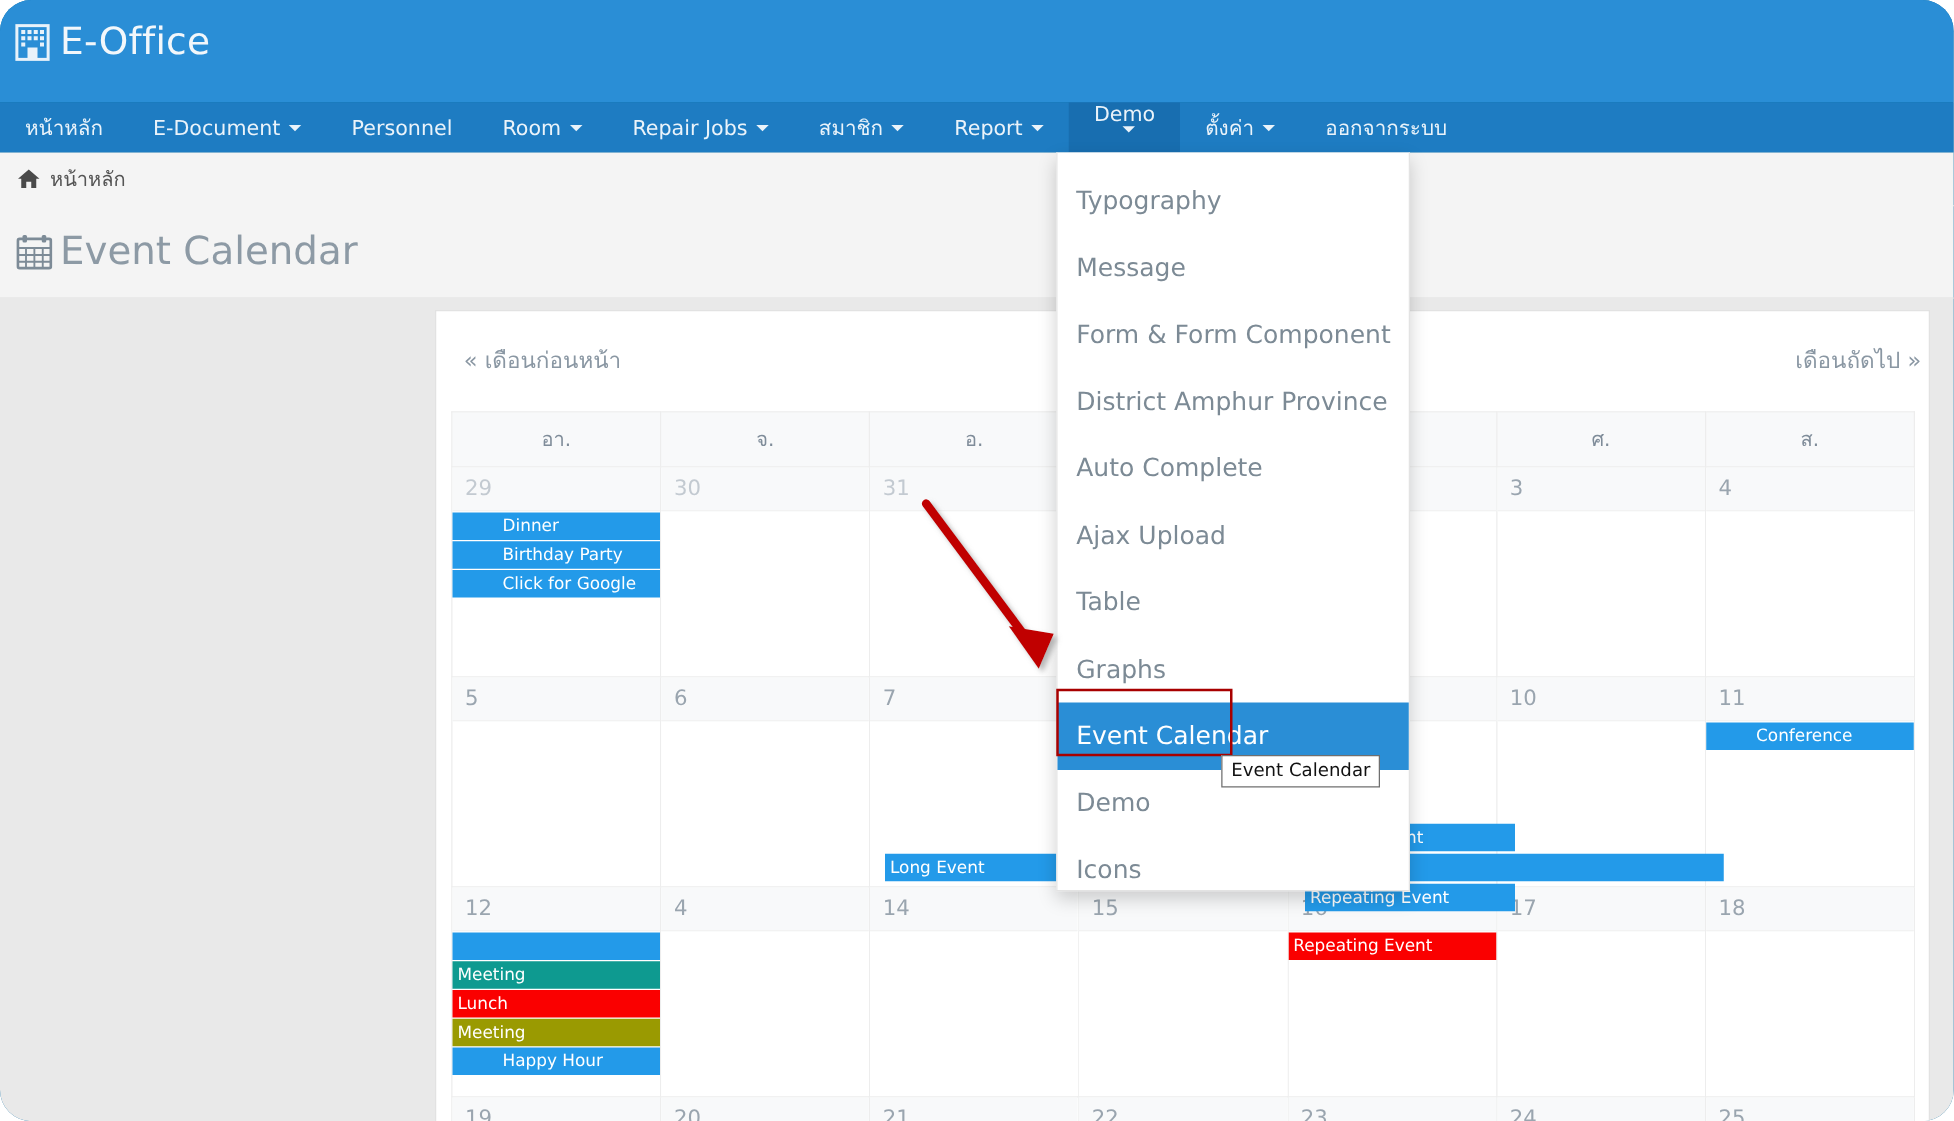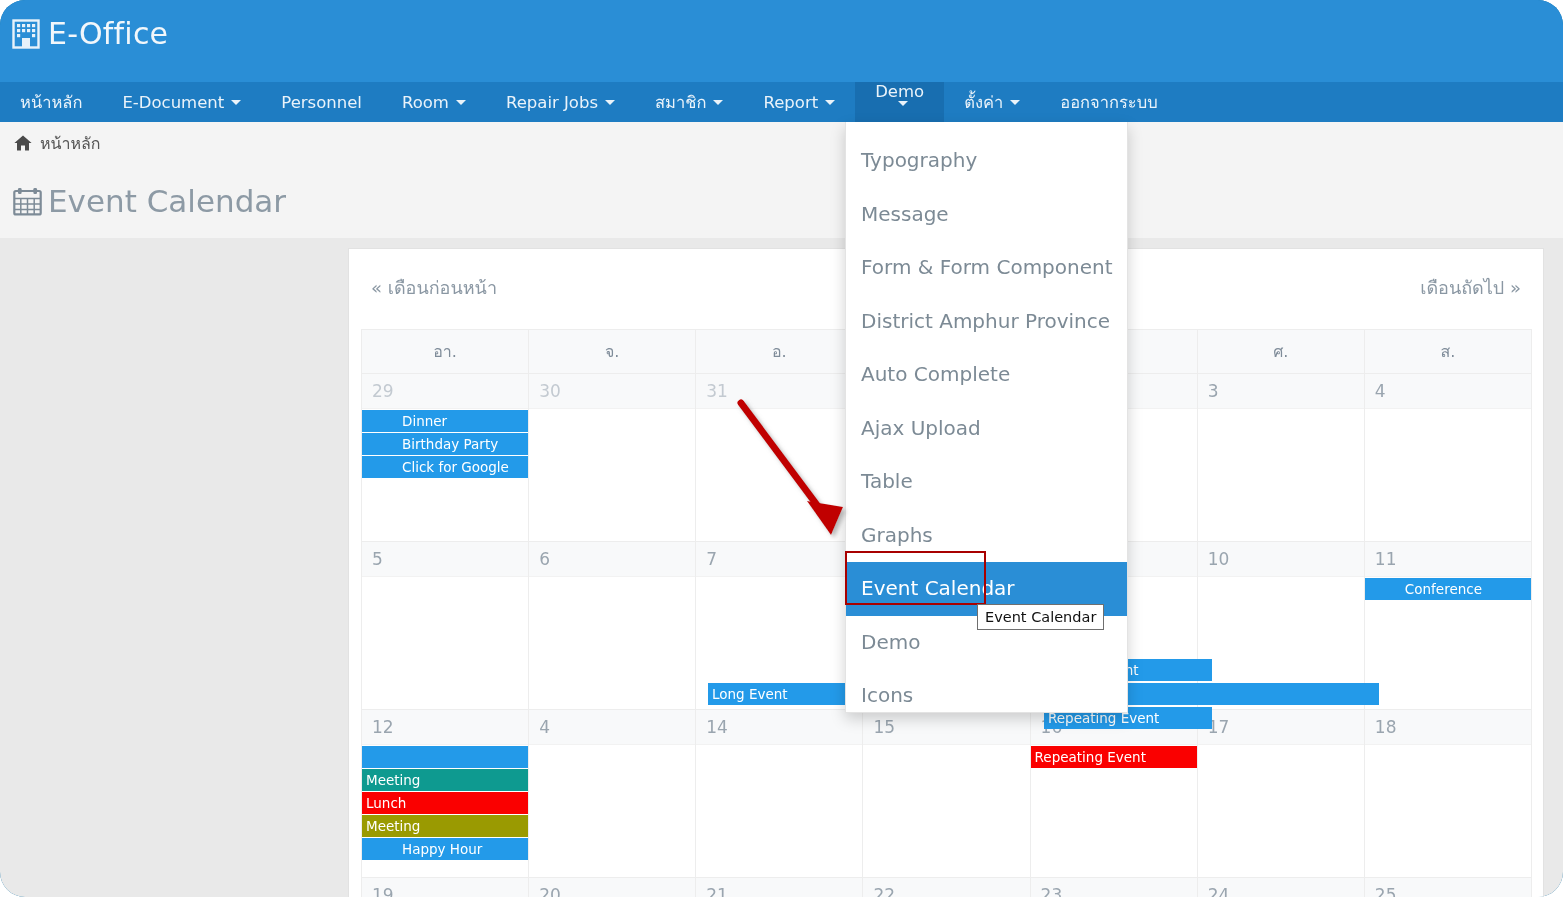--- a/index.html
+++ b/index.html
@@ -77,21 +77,21 @@
     background:#fff;border:1px solid #e2e2e2;box-sizing:border-box;
   }
 
   .cal-nav{
     position:absolute;left:0;top:0;width:1194px;height:72px;
   }
   .cal-prev{
     position:absolute;left:22px;top:24px;color:#8a97a3;font-size:18px;cursor:pointer;white-space:nowrap;text-align:right;
   }
   .cal-next{
-    position:absolute;right:22px;top:24px;color:#8a97a3;font-size:18px;cursor:pointer;white-space:nowrap;
+    position:absolute;right:6px;top:24px;color:#8a97a3;font-size:18px;cursor:pointer;white-space:nowrap;
   }
 
   
   .cal-table{
     position:absolute;left:12px;top:80px;width:1171px;
     border-collapse:collapse;table-layout:fixed;
   }
   .cal-table th{
     height:41px;background:#f8f9fa;border:1px solid #ededed;
     color:#7f8c99;font-size:16px;font-weight:400;text-align:center;

